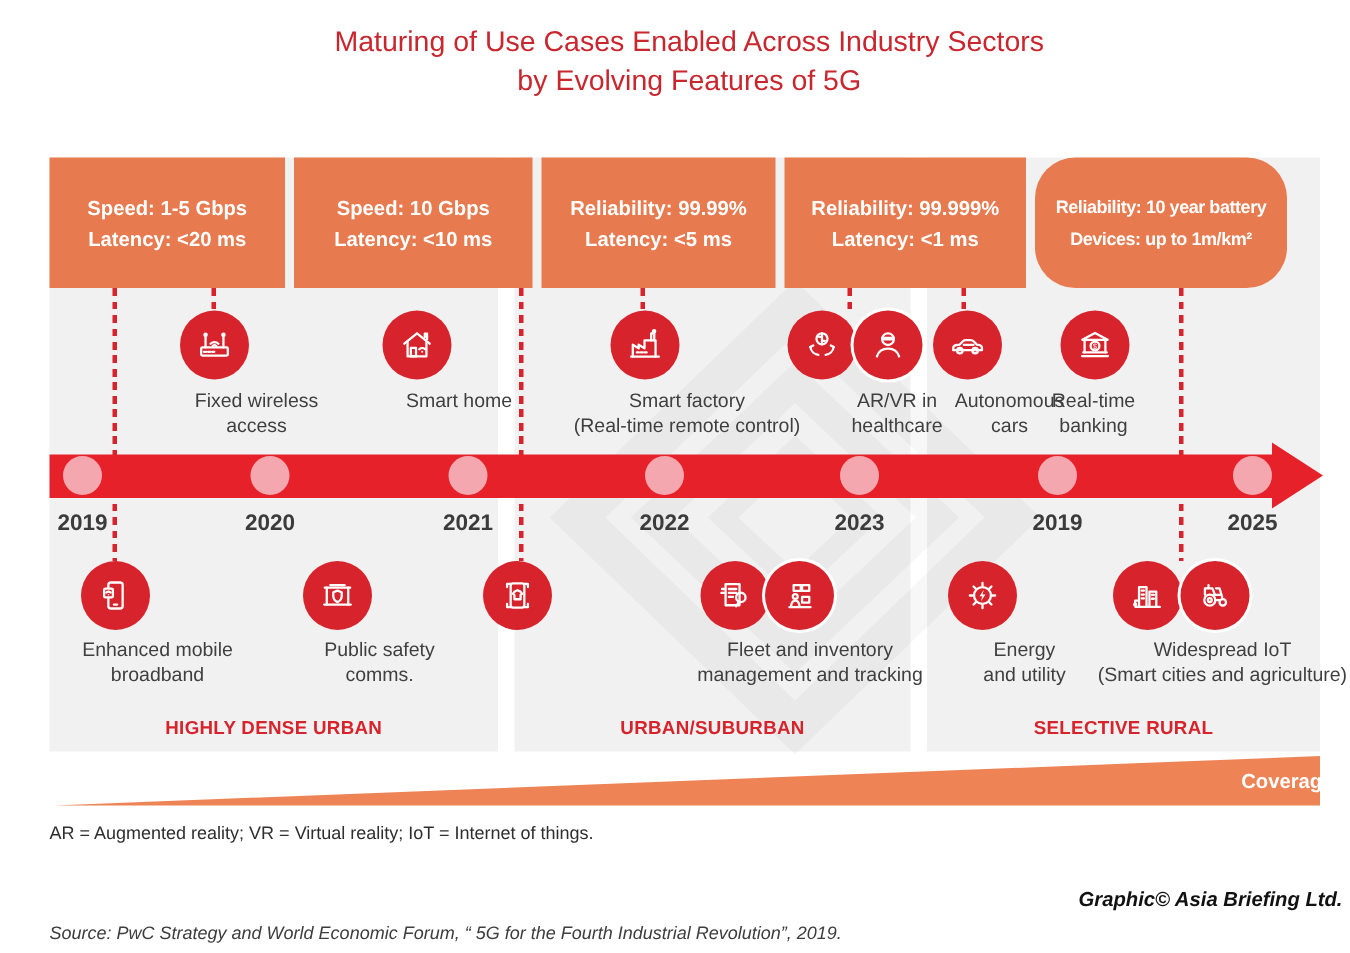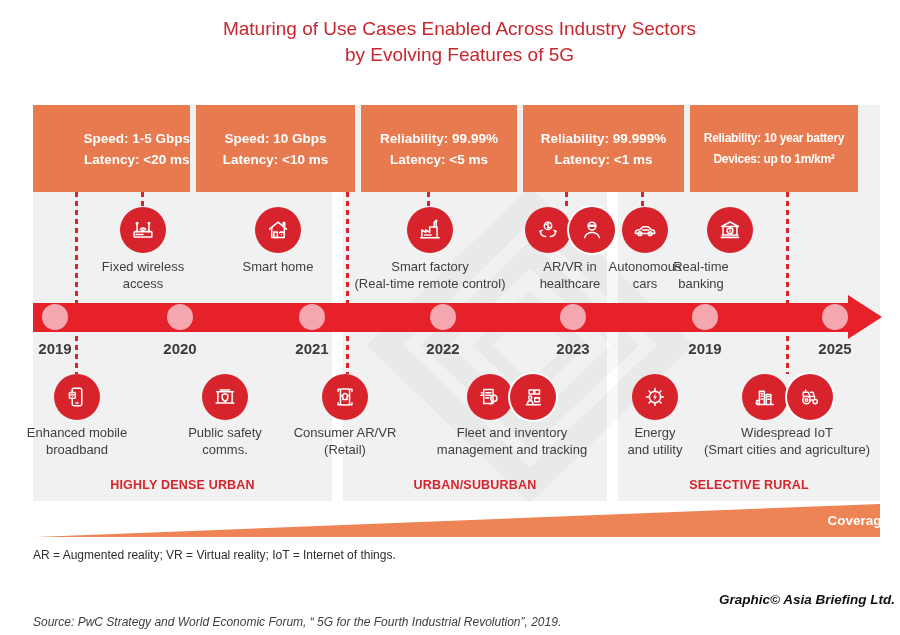--- a/index.html
+++ b/index.html
@@ -4,33 +4,33 @@
 <style>
   html,body{margin:0;padding:0;background:#fff;}
   .canvas{position:relative;width:900px;height:635px;background:#fff;overflow:hidden;
           font-family:"Liberation Sans",sans-serif;padding-left:19px;}
   .abs{position:absolute;}
   .title{left:0;right:0;top:16px;text-align:center;color:#C9262E;font-size:19px;
          line-height:26px;white-space:pre;font-weight:400;}
   .panel{background:#F1F1F1;}
   .box{background:#E77A4F;color:#fff;font-weight:700;font-size:13.5px;line-height:21px;
        display:flex;align-items:center;justify-content:center;text-align:center;white-space:pre;}
-  .box-sm{font-size:12px;letter-spacing:-0.3px;}
+  .box-sm{font-size:12px;letter-spacing:-0.3px;border-radius:27px;}
   .dash{width:3px;background:repeating-linear-gradient(#D7242C 0 5px,rgba(0,0,0,0) 5px 9px);}
   .bar{background:#E6212A;}
   .arrowhead{width:0;height:0;border-top:22px solid rgba(0,0,0,0);
              border-bottom:22px solid rgba(0,0,0,0);border-left:34px solid #E6212A;}
   .dot{width:26px;height:26px;border-radius:50%;background:#F4A7AE;}
   .year{width:80px;text-align:center;font-size:15px;font-weight:700;color:#3B3B3B;}
   .icwrap{display:flex;align-items:center;}
   .ic{width:46px;height:46px;border-radius:50%;background:#D7242C;display:flex;
       align-items:center;justify-content:center;flex:0 0 auto;}
   .ic svg{stroke:#fff;fill:none;stroke-width:1.4;stroke-linecap:round;stroke-linejoin:round;}
   .ring{box-shadow:0 0 0 2px #fff;}
-  .uc-label{width:220px;text-align:center;font-size:13px;line-height:17px;color:#3F3F3F;white-space:pre;}
+  .uc-label{width:220px;text-align:center;font-size:13px;line-height:17px;color:#3F3F3F;white-space:pre;margin-left:28px;}
   .sector-bar{display:flex;align-items:center;justify-content:center;height:33px;}
   .sector-label{color:#D7242C;font-weight:700;font-size:12.5px;letter-spacing:.2px;}
   .coverage-label{color:#fff;font-weight:700;font-size:13.5px;}
   .fn{font-size:12px;color:#2E2E2E;}
   .fn-src{font-size:12px;color:#3D3D3D;font-style:italic;}
   .credit{font-size:13.5px;color:#111;font-style:italic;font-weight:700;}
 </style>
 </head>
 <body>
 
@@ -52,21 +52,21 @@
   </svg>
 
   <div class="abs dash" style="left:75px;top:192px;height:182px;"></div>
   <div class="abs dash" style="left:141px;top:192px;height:15px;"></div>
   <div class="abs dash" style="left:346px;top:192px;height:182px;"></div>
   <div class="abs dash" style="left:427px;top:192px;height:15px;"></div>
   <div class="abs dash" style="left:565px;top:192px;height:15px;"></div>
   <div class="abs dash" style="left:641px;top:192px;height:15px;"></div>
   <div class="abs dash" style="left:786px;top:192px;height:182px;"></div>
 
-  <div class="abs box" style="left:33px;top:105px;width:157px;height:87px;justify-content:flex-end;"><span>Speed: 1-5 Gbps
+  <div class="abs box" style="left:33px;top:105px;width:157px;height:87px;"><span>Speed: 1-5 Gbps
 Latency: &lt;20 ms</span></div>
   <div class="abs box" style="left:196px;top:105px;width:159px;height:87px;"><span>Speed: 10 Gbps
 Latency: &lt;10 ms</span></div>
   <div class="abs box" style="left:361px;top:105px;width:156px;height:87px;"><span>Reliability: 99.99%
 Latency: &lt;5 ms</span></div>
   <div class="abs box" style="left:523px;top:105px;width:161px;height:87px;"><span>Reliability: 99.999%
 Latency: &lt;1 ms</span></div>
   <div class="abs box box-sm" style="left:690px;top:105px;width:168px;height:87px;"><span>Reliability: 10 year battery
 Devices: up to 1m/km²</span></div>
 
@@ -209,22 +209,20 @@
 
   <div class="abs icwrap" style="left:322px;top:374px;">
     <div class="ic">
       <svg width="26" height="26" viewBox="0 0 24 24">
           <rect x="7.8" y="4.6" width="8.4" height="14.8" rx="1.4"></rect>
           <path d="M10.3 9.6l1.7-.9 1.7.9 1.2 1.3-1 .8v2.6h-3.8v-2.6l-1-.8z"></path>
           <path d="M5.6 6.8V4.8h2M18.4 6.8V4.8h-2M5.6 17.2v2h2M18.4 17.2v2h-2"></path>
         </svg>
     </div>
   </div>
-  <div class="abs uc-label" style="left:235px;top:424px;">Consumer AR/VR
-(Retail)</div>
 
   <div class="abs icwrap" style="left:467px;top:374px;">
     <div class="ic">
       <svg width="26" height="26" viewBox="0 0 24 24">
           <path d="M6.2 5h8.6v13H6.2z"></path>
           <path d="M8.2 8h4.6M8.2 10.4h4.6M8.2 12.8h2.6"></path>
           <circle cx="15.6" cy="13.2" r="2.9"></circle>
           <path d="M14.4 15.8l-1.7 2.8"></path>
           <path d="M4 8h1.2M3.6 10.4h1.6"></path>
         </svg>

